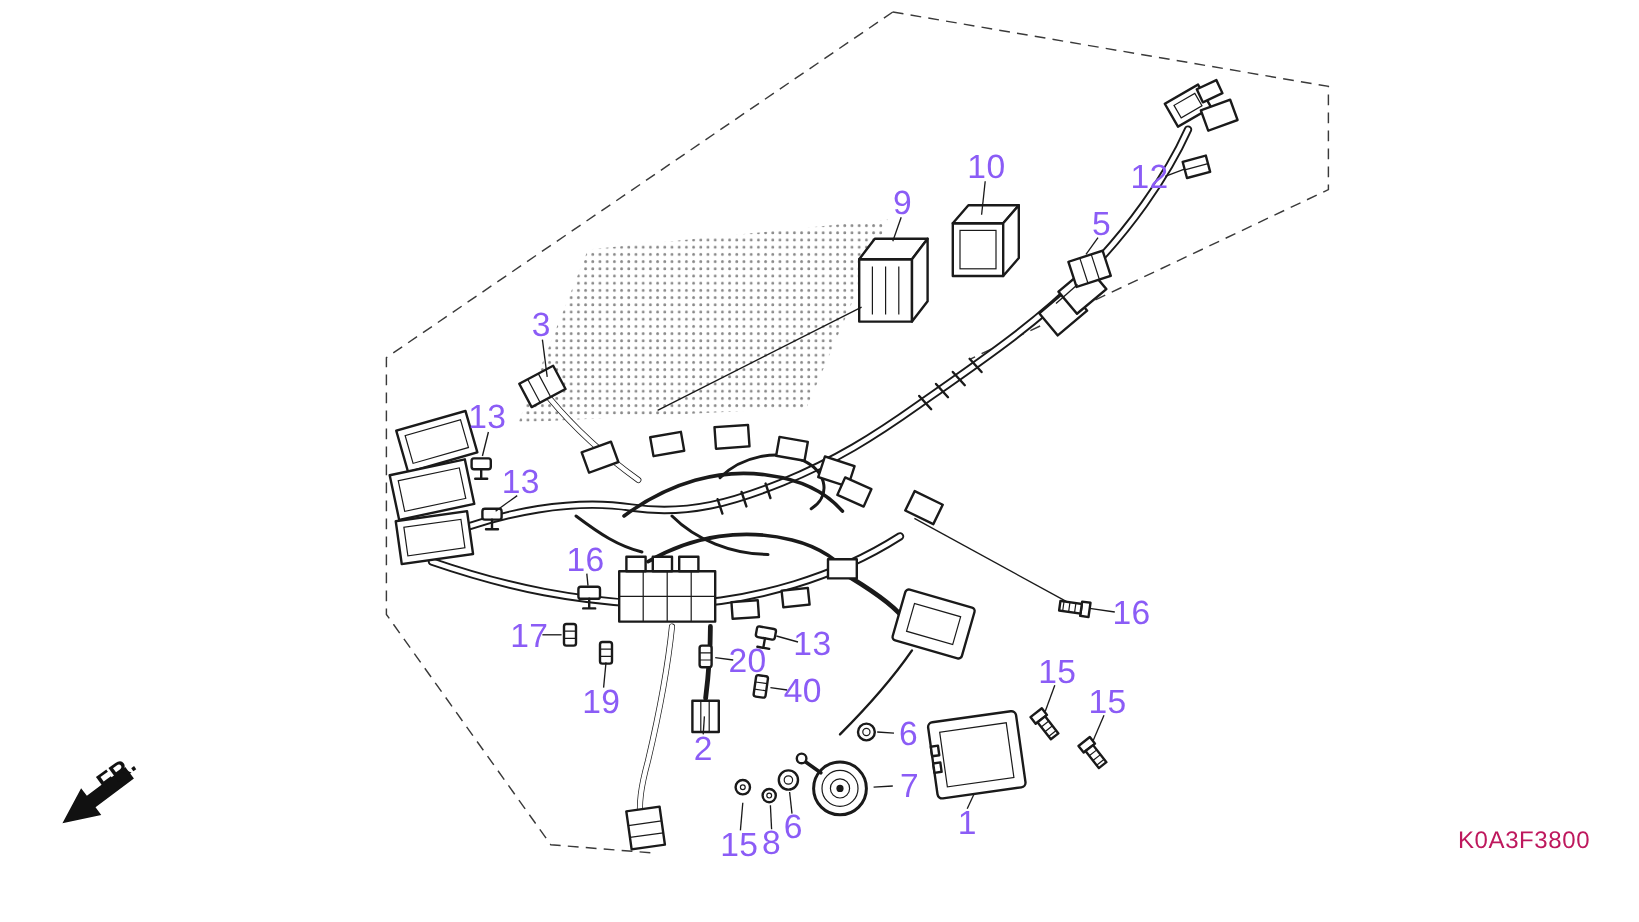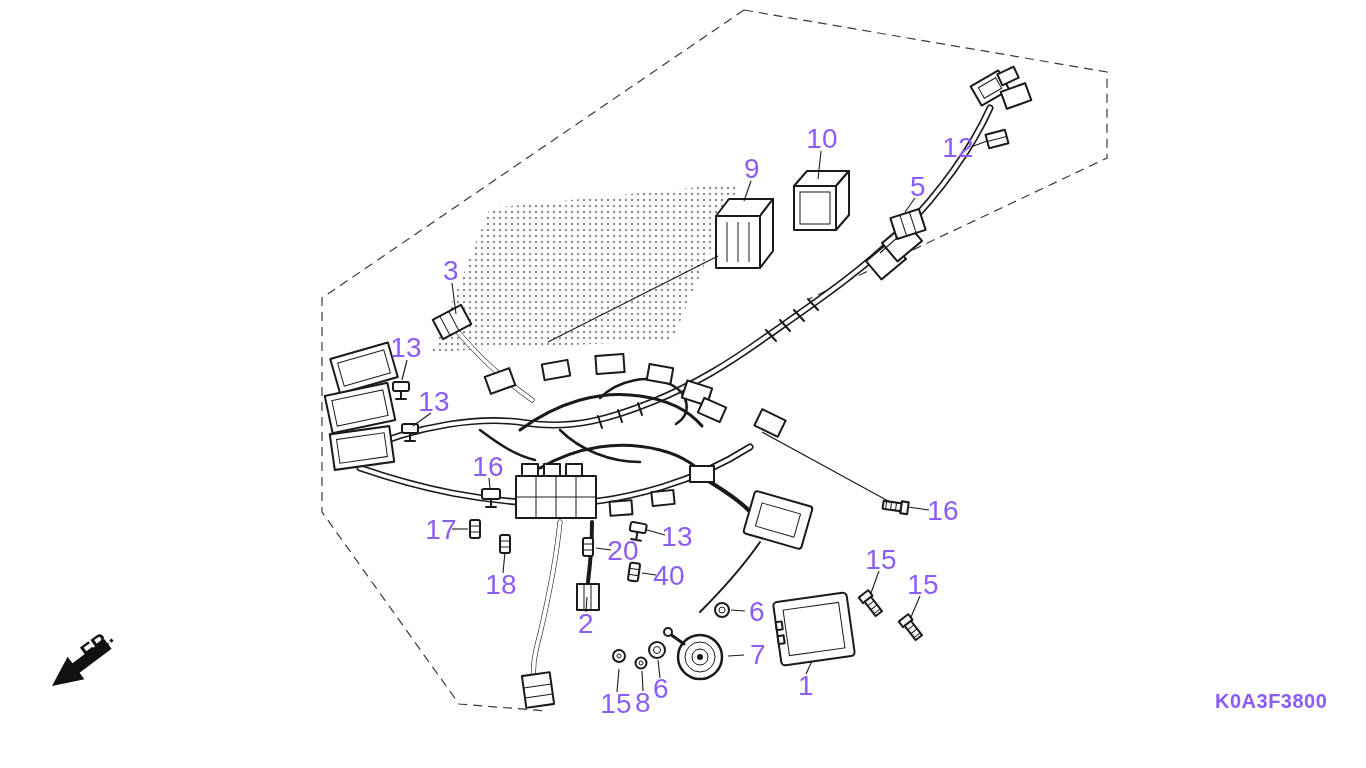--- a/index.html
+++ b/index.html
@@ -1,19 +1,19 @@
 <!DOCTYPE html>
 <html><head>
 <meta charset="utf-8">
 <style>
   html,body{margin:0;padding:0;background:#fff;width:1366px;height:768px;overflow:hidden;}
   .stage{position:relative;width:1366px;height:768px;background:#fff;font-family:"Liberation Sans",sans-serif;}
   svg{position:absolute;left:0;top:0;}
   .callout{position:absolute;transform:translate(-50%,-50%);font-size:28px;color:#8b5cf6;letter-spacing:.3px;}
-  .code{position:absolute;left:1215px;top:690px;font-size:20px;font-weight:700;color:#8b5cf6;letter-spacing:.5px;}
+  .code{position:absolute;left:1215px;top:690px;font-size:20px;font-weight:400;color:#be185d;letter-spacing:.5px;}
   .ln{fill:none;stroke:#1a1a1a;stroke-linecap:round;stroke-linejoin:round}.w2{stroke-width:2}.w25{stroke-width:2.5}.w3{stroke-width:3}
   .tube{stroke-width:7}.tubei{stroke:#fff;stroke-width:3.8}
   .part{fill:#fff;stroke:#1a1a1a;stroke-width:2;stroke-linejoin:round}
   .thin{stroke:#1a1a1a;stroke-width:1;fill:none}
   .leader{stroke:#1a1a1a;stroke-width:1.1;fill:none}
   .dash{stroke:#3a3a3a;stroke-width:1.2;fill:none;stroke-dasharray:9 6}
 </style>
 </head>
 <body>
 
@@ -290,21 +290,21 @@
       <polygon fill="#111" points="104.4,639.2 111.6,648.8 79.6,672.8 84.4,679.2 52,686 67.6,656.8 72.4,663.2"></polygon>
       <text transform="translate(101,650) rotate(-36)" text-anchor="middle" font-size="21" font-weight="bold" fill="#111" font-family="Liberation Sans, sans-serif">FR.</text>
     </g>
   </svg>
 
   <div class="callout" style="left:451px;top:271px">3</div>
   <div class="callout" style="left:406px;top:348px">13</div>
   <div class="callout" style="left:434px;top:402px">13</div>
   <div class="callout" style="left:488px;top:467px">16</div>
   <div class="callout" style="left:441px;top:530px">17</div>
-  <div class="callout" style="left:501px;top:585px">18</div>
+  <div class="callout" style="left:501px;top:585px">19</div>
   <div class="callout" style="left:586px;top:624px">2</div>
   <div class="callout" style="left:623px;top:551px">20</div>
   <div class="callout" style="left:677px;top:537px">13</div>
   <div class="callout" style="left:669px;top:576px">40</div>
   <div class="callout" style="left:752px;top:169px">9</div>
   <div class="callout" style="left:822px;top:139px">10</div>
   <div class="callout" style="left:958px;top:148px">12</div>
   <div class="callout" style="left:918px;top:187px">5</div>
   <div class="callout" style="left:943px;top:511px">16</div>
   <div class="callout" style="left:881px;top:560px">15</div>

